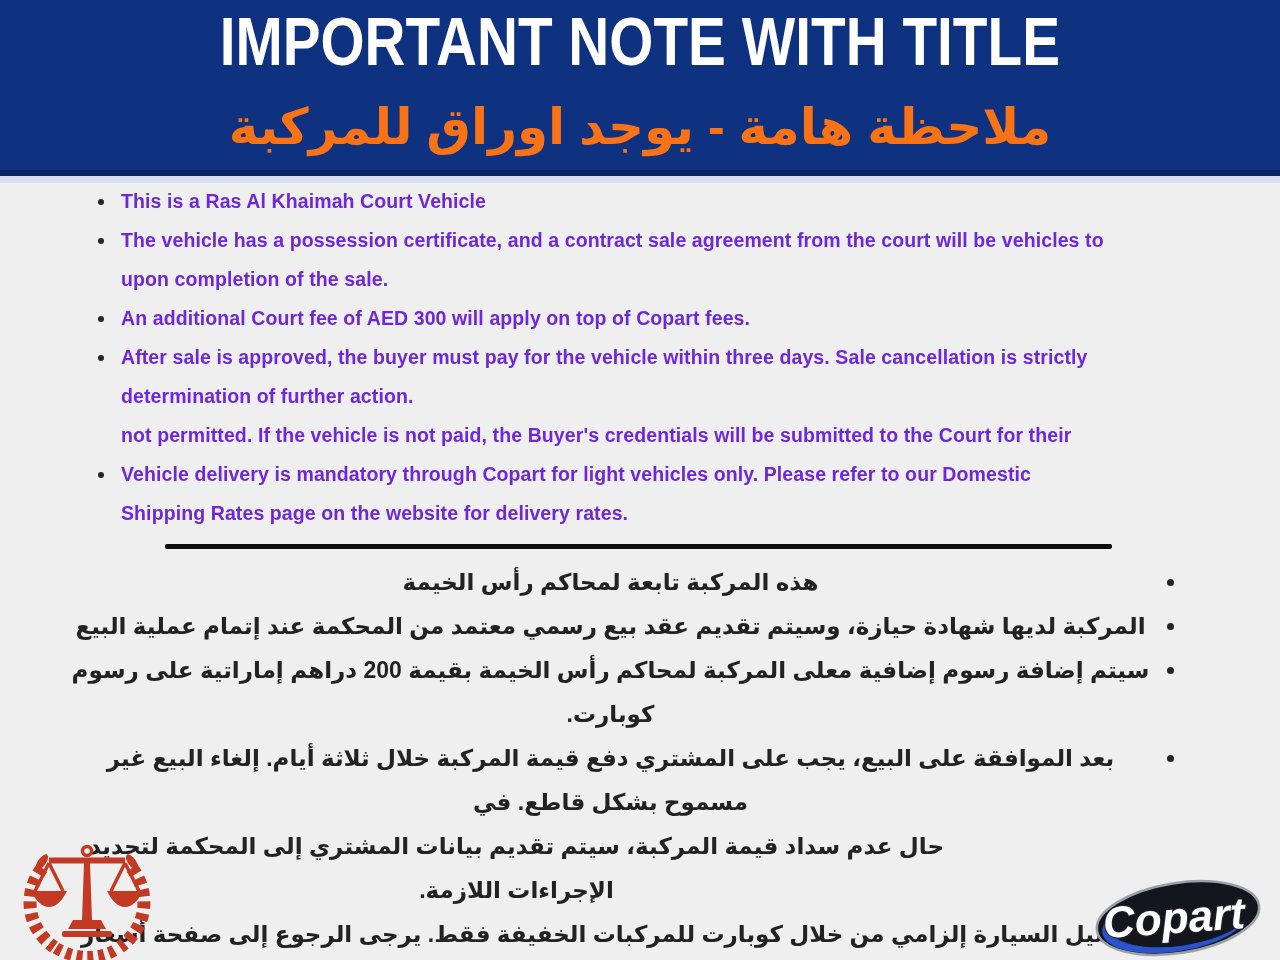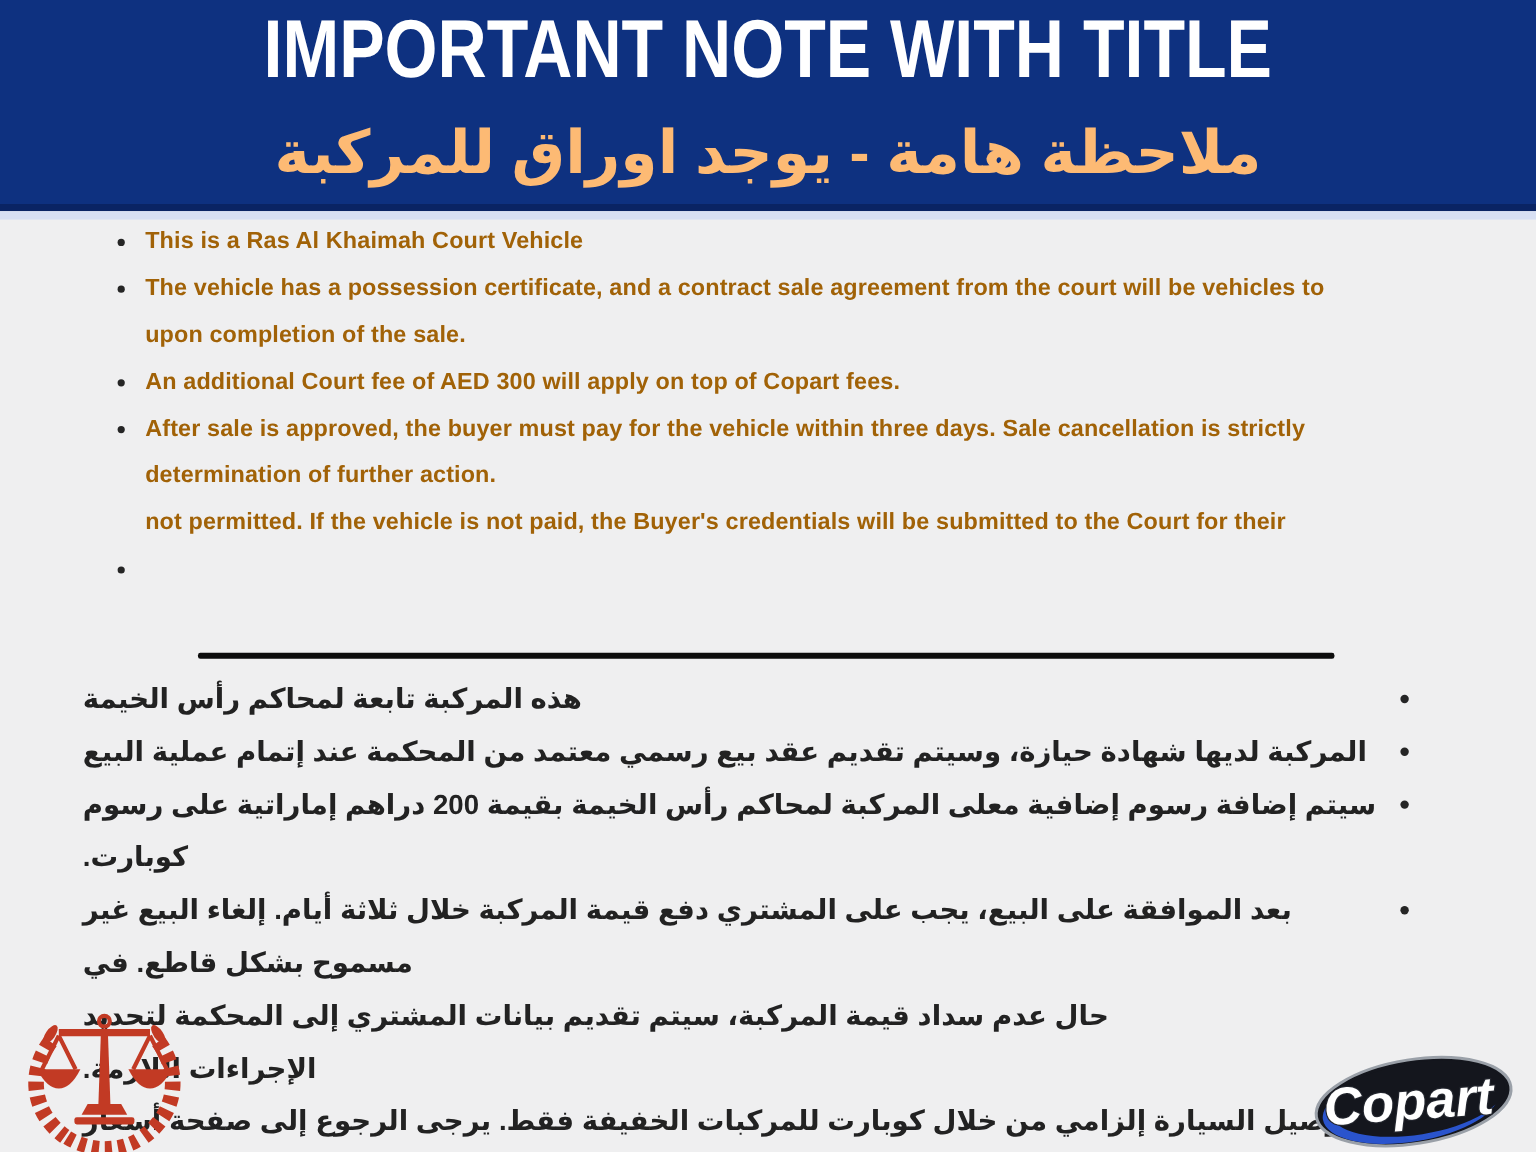--- a/index.html
+++ b/index.html
@@ -18,33 +18,33 @@
   }
   .banner-dark-strip { position:absolute; top:170px; left:0; width:1280px; height:6px; background:#0a2464; }
   .banner-light-strip { position:absolute; top:176px; left:0; width:1280px; height:7px; background:#d7dff3; }
 
   .title-en {
     color:#ffffff; font-size:61px; font-weight:800; letter-spacing:0px;
     line-height:1.02; white-space:nowrap;
     transform:scale(0.93,1.12); transform-origin:center;
   }
   .title-ar {
-    color:#fdba74; font-size:50px; font-weight:700; direction:rtl;
+    color:#f97316; font-size:50px; font-weight:700; direction:rtl;
     line-height:1.3; white-space:nowrap; margin-top:22px;
   }
 
   
   .en-list { position:absolute; top:182px; left:98px; width:1110px; }
   .note-item { display:flex; align-items:flex-start; }
   .en-list .dot {
     flex:none; width:6px; height:6px; border-radius:50%; background:#252525;
     margin:17px 17px 0 0;
   }
   .en-list .line {
-    font-size:19.5px; font-weight:700; color:#a16207; line-height:39px;
+    font-size:19.5px; font-weight:700; color:#6d28d9; line-height:39px;
     letter-spacing:0.1px;
   }
 
   
   .divider {
     position:absolute; top:544px; left:165px; width:947px; height:5px;
     background:#0d0d0d; border-radius:2px;
   }
 
   
@@ -52,21 +52,21 @@
     position:absolute; top:560px; right:106px; width:1105px;
     direction:rtl;
   }
   .ar-list .dot {
     flex:none; width:7px; height:7px; border-radius:50%; background:#252525;
     margin:19px 0 0 15px;
   }
   .ar-list .lines { flex:1 1 auto; }
   .ar-list .line {
     font-size:23px; font-weight:700; color:#222222; line-height:44px;
-    text-align:left;
+    text-align:center;
   }
   .ar-list .line.cont { padding-left:0; padding-right:188px; }
 
   
   .court-logo { position:absolute; left:20px; top:834px; width:134px; height:126px; }
   .copart-logo { position:absolute; right:16px; top:876px; width:178px; height:84px; }
 </style>
 </head>
 <body>
 
@@ -100,20 +100,24 @@
     <div class="note-item">
       <span class="dot"></span>
       <div class="lines">
         <div class="line">After sale is approved, the buyer must pay for the vehicle within three days. Sale cancellation is strictly</div>
         <div class="line cont">determination of further action.</div>
         <div class="line cont">not permitted. If the vehicle is not paid, the Buyer's credentials will be submitted to the Court for their</div>
       </div>
     </div>
     <div class="note-item">
       <span class="dot"></span>
+      <div class="lines">
+        <div class="line">Vehicle delivery is mandatory through Copart for light vehicles only. Please refer to our Domestic</div>
+        <div class="line cont">Shipping Rates page on the website for delivery rates.</div>
+      </div>
     </div>
   </div>
 
 <div class="divider"></div>
 
 <div class="ar-list" id="ar-list">
     <div class="note-item">
       <span class="dot"></span>
       <div class="lines">
         <div class="line">هذه المركبة تابعة لمحاكم رأس الخيمة</div>

